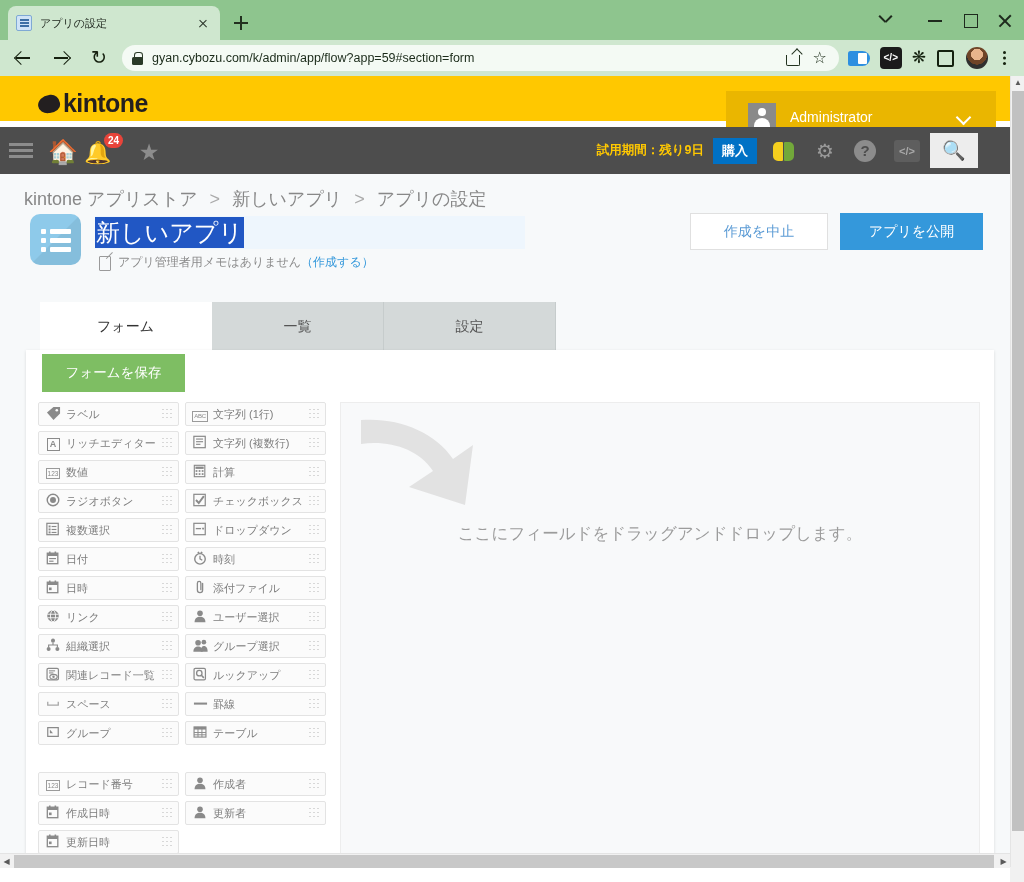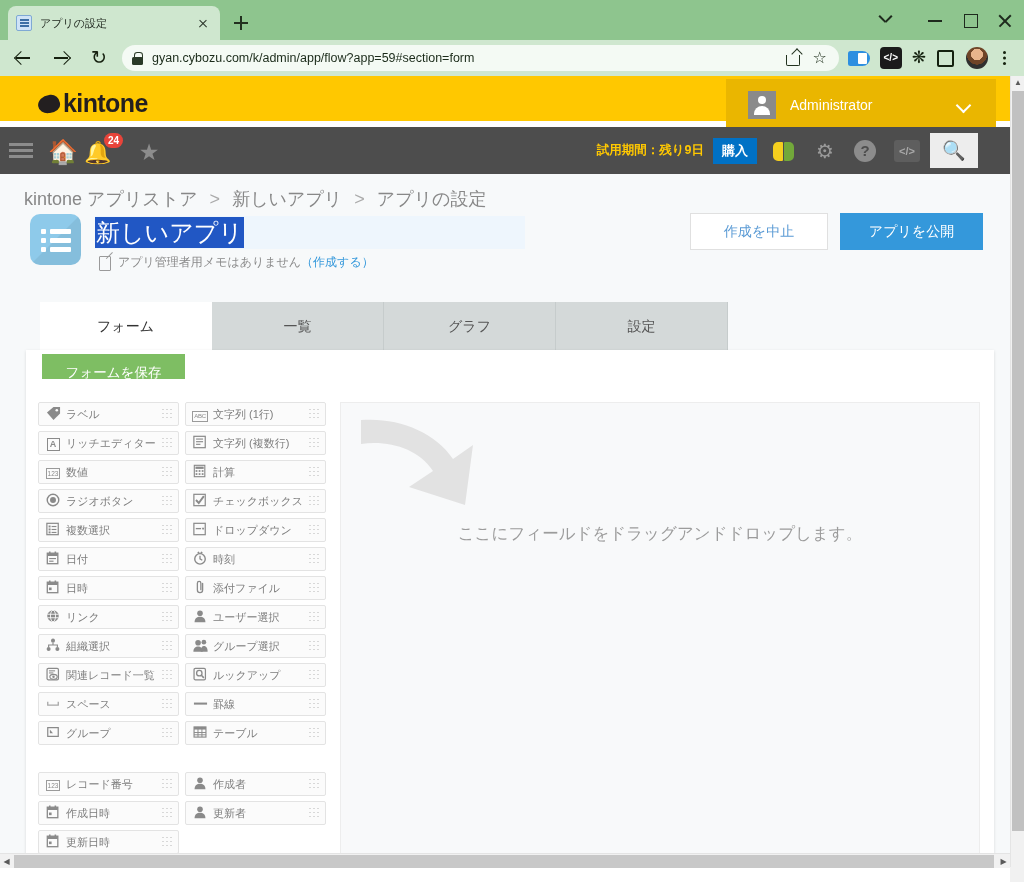--- a/index.html
+++ b/index.html
@@ -146,21 +146,21 @@
   
   .k-header { position: absolute; left: 0; top: 0; width: 1010px; height: 45px; background: #ffc800; }
   .k-logo { position: absolute; left: 38px; top: 13px; display: flex; align-items: center; }
   .k-logo-blob {
     width: 22px; height: 18px; background: #231f20; margin-right: 3px;
     border-radius: 60% 45% 55% 50% / 60% 55% 45% 50%;
     transform: rotate(-6deg);
   }
   .k-logo-text { font-size: 25px; font-weight: bold; color: #231f20; letter-spacing: -0.6px; }
   .k-user {
-    position: absolute; right: 14px; top: 3px; width: 270px; height: 51px;
+    position: absolute; right: 14px; top: 15px; width: 270px; height: 51px;
     background: #eab600; display: flex; align-items: center; padding-left: 22px; cursor: pointer;
   }
   .k-user-avatar {
     width: 28px; height: 28px; background: #8a8a8a; flex: 0 0 28px; position: relative;
   }
   .k-user-avatar::before {
     content: ""; position: absolute; left: 10px; top: 5px; width: 8px; height: 8px;
     border-radius: 50%; background: #fff;
   }
   .k-user-avatar::after {
@@ -294,21 +294,21 @@
   .k-tab.active {
     background: #fff; color: #333; border-right: 1px solid transparent; text-align: center;
   }
 
   
   .editor {
     position: absolute; left: 26px; top: 176px; width: 968px; height: 510px;
     background: #fff; box-shadow: 0 1px 3px rgba(0,0,0,0.13);
   }
   .save-btn {
-    position: absolute; left: 16px; top: 4px; width: 143px; height: 25px;
+    position: absolute; left: 16px; top: 4px; width: 143px; height: 38px;
     background: #7ebe63; color: #fff; font-size: 13.5px; text-align: center;
     line-height: 38px; cursor: pointer;
   }
   .palette {
     position: absolute; left: 12px; top: 52px; width: 298px; height: 458px; overflow: hidden;
   }
   .pal-grid { display: flex; flex-wrap: wrap; width: 298px; }
   .pal-item {
     width: 141px; height: 24px; margin: 0 6px 5px 0;
     background: #fbfbfb; border: 1px solid #e3e3e3; border-radius: 2px;
@@ -469,21 +469,20 @@
         <span class="memo-text">アプリ管理者用メモはありません</span>
         <span class="memo-link">（作成する）</span>
       </div>
 
       <div class="btn-cancel">作成を中止</div>
       <div class="btn-publish">アプリを公開</div>
 
       <div class="tabs">
         <div class="k-tab active">フォーム</div>
         <div class="k-tab">一覧</div>
-        <div class="k-tab">グラフ</div>
         <div class="k-tab">設定</div>
       </div>
 
       <div class="editor">
         <div class="save-btn">フォームを保存</div>
 
         <div class="palette">
           <div class="pal-grid" id="palette-main">
               <div class="pal-item">
                 <span class="pal-ic"><svg viewBox="0 0 16 16" width="15" height="15">

